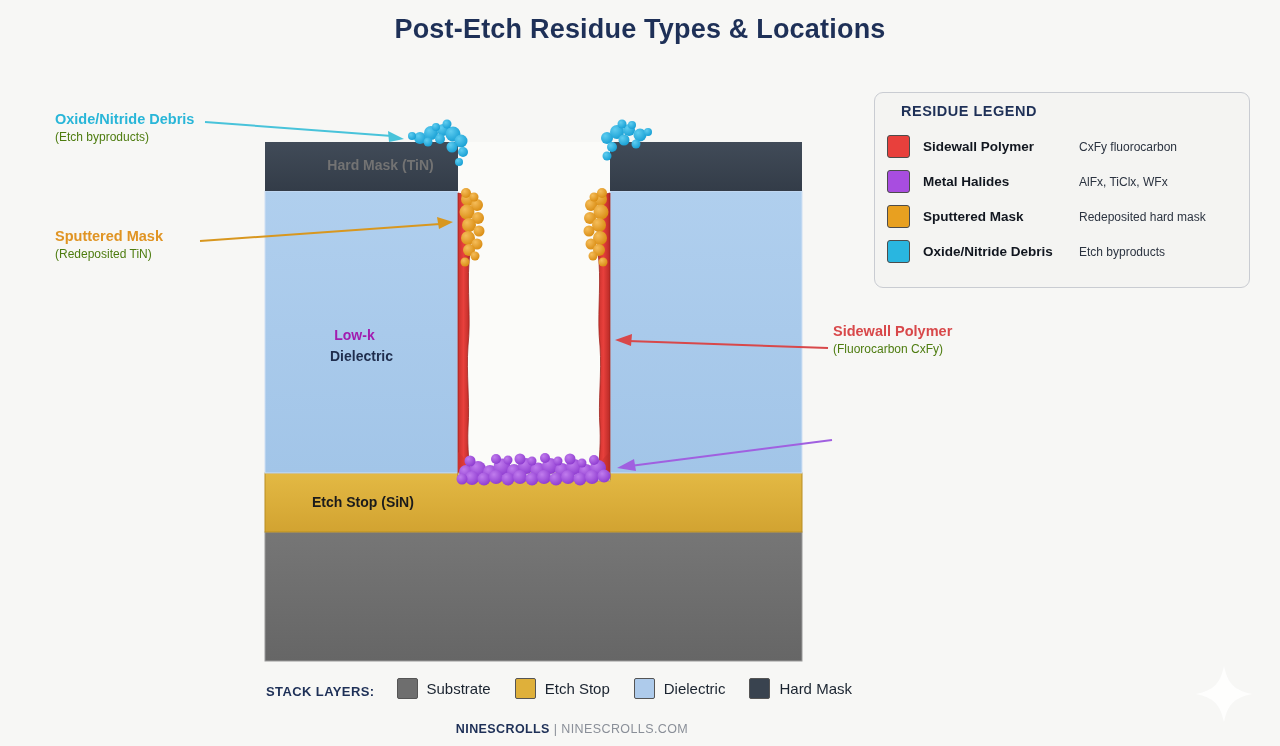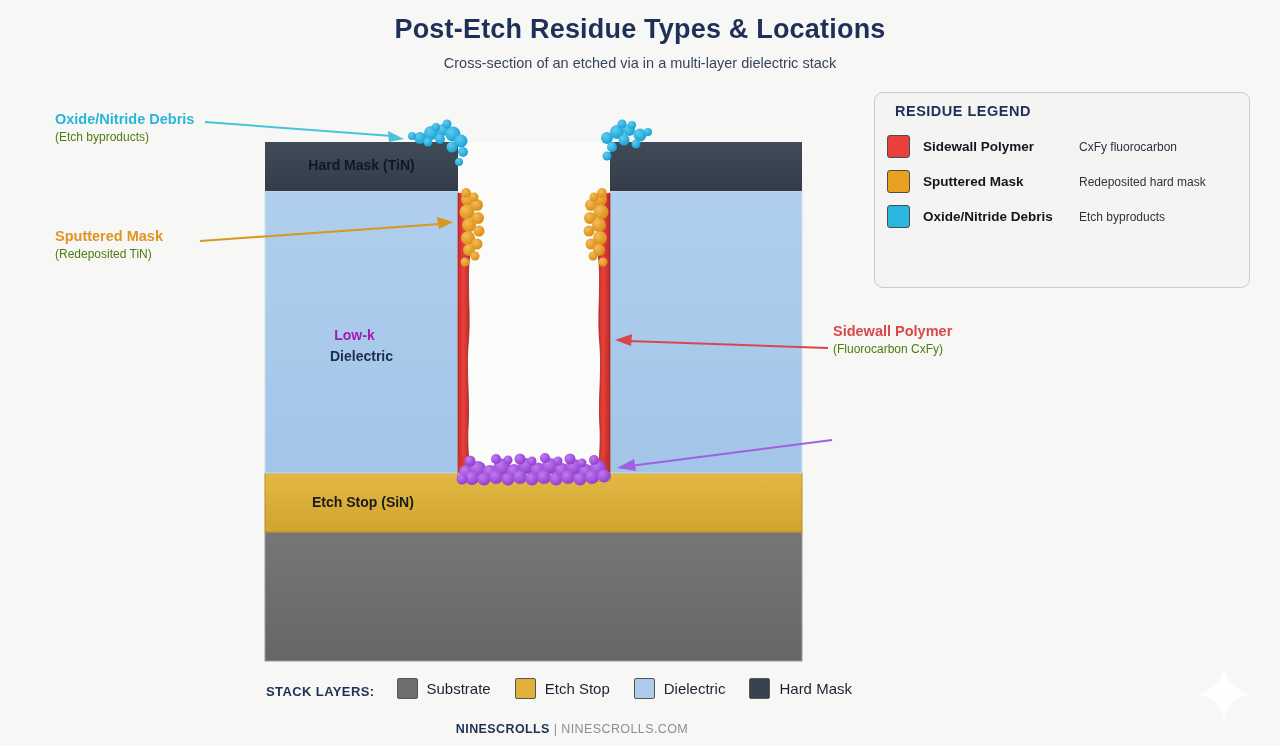--- a/index.html
+++ b/index.html
@@ -24,21 +24,21 @@
   
   svg#diagram{position:absolute;left:0;top:0;width:1280px;height:746px;}
 
   
   .legend-panel{
     position:absolute;left:874px;top:92px;width:376px;height:196px;
     background:#f4f4f2;border:1px solid #c9ccd2;border-radius:9px;
     box-sizing:border-box;
   }
   .legend-title{
-    position:absolute;left:20px;top:10px;font-size:14.5px;font-weight:bold;
+    position:absolute;left:26px;top:10px;font-size:14.5px;font-weight:bold;
     color:#1e3057;letter-spacing:.5px;
   }
   .legend-rows{position:absolute;left:12px;top:36px;right:10px;}
   .legend-row{height:35px;display:flex;align-items:center;}
   .legend-sw{
     width:21px;height:21px;border-radius:3px;border:1.5px solid #4c4c4c;
     flex:0 0 auto;
   }
   .legend-name{
     margin-left:13px;width:156px;font-size:13.5px;font-weight:bold;color:#11161f;
@@ -72,21 +72,20 @@
 
   
   .layer-label{position:absolute;font-size:14px;font-weight:bold;}
 </style>
 </head>
 <body>
 
 <div id="stage">
 
   <div class="title">Post-Etch Residue Types &amp; Locations</div>
-  <div class="subtitle">Cross-section of an etched via in a multi-layer dielectric stack</div>
 
   <svg id="diagram" viewBox="0 0 1280 746" xmlns="http://www.w3.org/2000/svg">
     <defs>
       <linearGradient id="gHM" x1="0" y1="0" x2="0" y2="1">
         <stop offset="0%" stop-color="#414b58"></stop>
           <stop offset="100%" stop-color="#333c48"></stop>
       </linearGradient>
       <linearGradient id="gDI" x1="0" y1="0" x2="0" y2="1">
         <stop offset="0%" stop-color="#b0cfee"></stop>
           <stop offset="100%" stop-color="#a2c5e8"></stop>
@@ -248,38 +247,43 @@
     <line x1="200" y1="241" x2="440" y2="224" stroke="#d8971f" stroke-width="2"></line>
     <polygon points="453,222 437,217 439,229" fill="#d8971f"></polygon>
 
     <line x1="828" y1="348" x2="628" y2="341" stroke="#d8484a" stroke-width="2"></line>
     <polygon points="615,340 632,334 631,346" fill="#d8484a"></polygon>
 
     <line x1="832" y1="440" x2="630" y2="466" stroke="#a060e0" stroke-width="2"></line>
     <polygon points="617,468 634,459 636,471" fill="#a060e0"></polygon>
   </svg>
 
-  <div class="layer-label" style="left:265px;top:157px;width:193px;text-align:center;color:#0f172a;">Hard Mask (TiN)</div>
+  <div class="layer-label" style="left:265px;top:157px;width:193px;text-align:center;color:#737373;padding-left:19px;">Hard Mask (TiN)</div>
 
   <div class="layer-label" style="left:265px;top:327px;width:179px;text-align:center;color:#a21caf;">Low-k</div>
   <div class="layer-label" style="left:265px;top:348px;width:193px;text-align:center;color:#1f2d4d;">Dielectric</div>
 
   <div class="layer-label" style="left:312px;top:494px;color:#1b1b1b;">Etch Stop (SiN)</div>
 
 
   <div class="legend-panel">
     <div class="legend-title">RESIDUE LEGEND</div>
     <div class="legend-rows">
 
       <div class="legend-row">
         <div class="legend-sw" style="background:#e8403c;"></div>
         <div class="legend-name">Sidewall Polymer</div>
         <div class="legend-desc">CxFy fluorocarbon</div>
       </div>
 
+      <div class="legend-row">
+        <div class="legend-sw" style="background:#a84de0;"></div>
+        <div class="legend-name">Metal Halides</div>
+        <div class="legend-desc">AlFx, TiClx, WFx</div>
+      </div>
 
       <div class="legend-row">
         <div class="legend-sw" style="background:#e8a020;"></div>
         <div class="legend-name">Sputtered Mask</div>
         <div class="legend-desc">Redeposited hard mask</div>
       </div>
 
       <div class="legend-row">
         <div class="legend-sw" style="background:#29b6e0;"></div>
         <div class="legend-name">Oxide/Nitride Debris</div>

